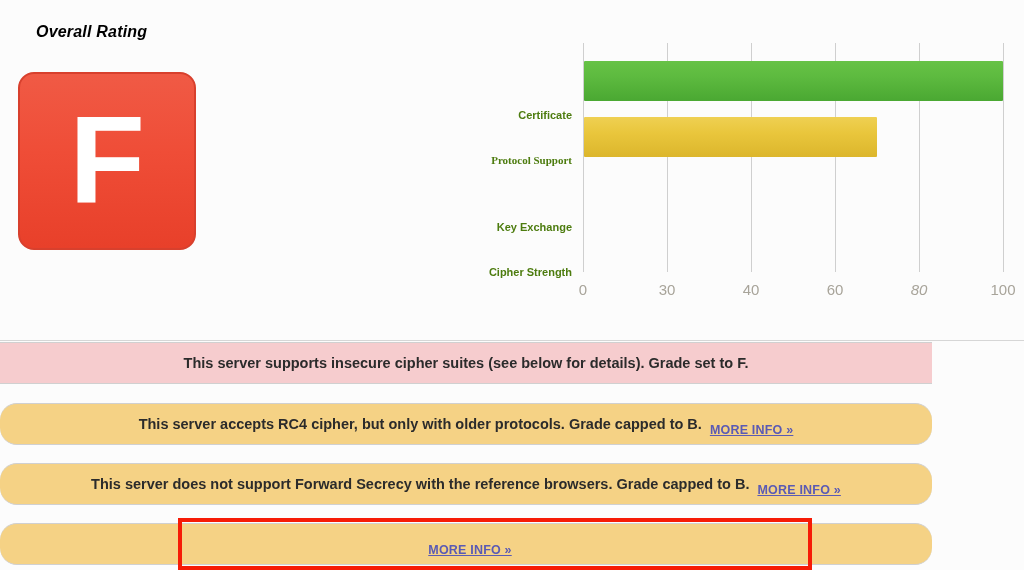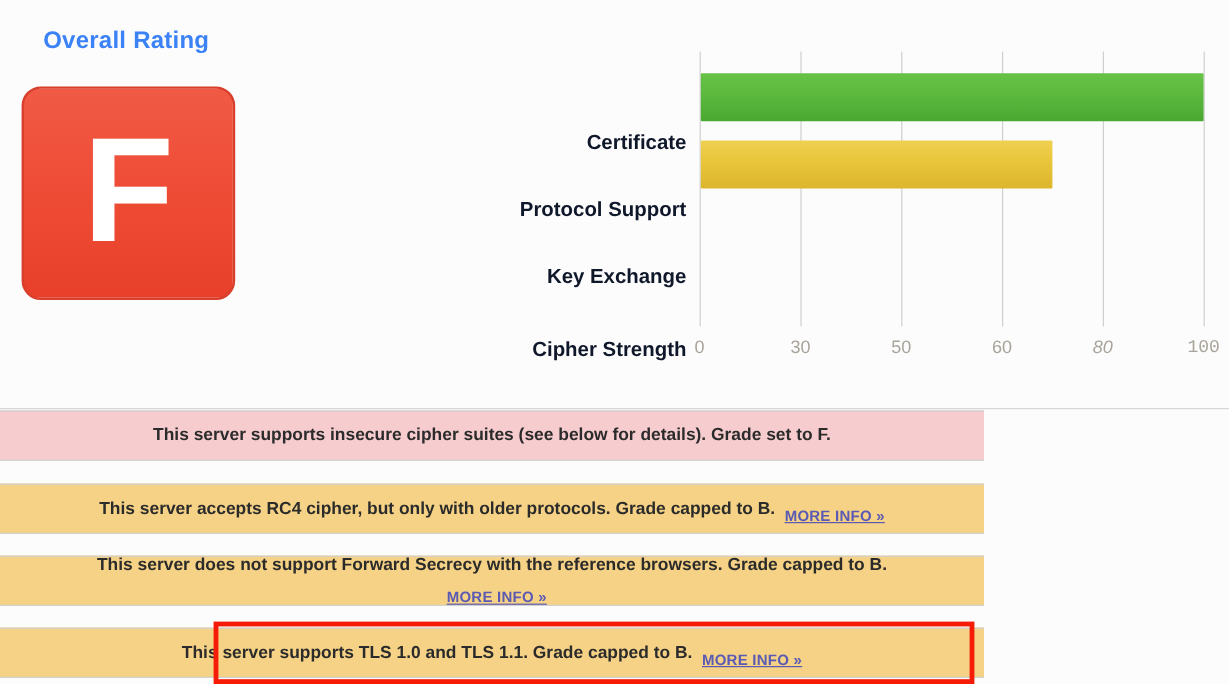--- a/index.html
+++ b/index.html
@@ -23,25 +23,26 @@
     height: 341px;
     background: #fcfcfc;
     border-bottom: 1px solid #d6d6d6;
     box-sizing: border-box;
   }
 
   #rating-title {
     position: absolute;
     left: 36px;
     top: 23px;
-    font-size: 20px;
-    font-weight: bold;
-    color: #3b82f6;
+    font-size: 16px;
+    font-weight: bold;
+    color: #000000;
     letter-spacing: .2px;
     white-space: nowrap;
+    font-style: italic;
   }
 
   #grade-box {
     position: absolute;
     left: 18px;
     top: 72px;
     width: 178px;
     height: 178px;
     border-radius: 16px;
     background: linear-gradient(180deg, #f05a45 0%, #ef4d37 45%, #e8402a 100%);
@@ -64,23 +65,23 @@
   #chart {
     position: absolute;
     left: 420px;
     top: 38px;
     width: 600px;
     height: 265px;
   }
   .cat-label {
     position: absolute;
     right: 448px;
-    font-size: 17px;
-    font-weight: bold;
-    color: #0f172a;
+    font-size: 11px;
+    font-weight: bold;
+    color: #4d7c0f;
     white-space: nowrap;
     text-align: right;
   }
   #plot {
     position: absolute;
     left: 163px;
     top: 5px;
     width: 420px;
     height: 229px;
   }
@@ -105,31 +106,31 @@
     font-size: 15px;
     color: #a8a49a;
     transform: translateX(-50%);
     white-space: nowrap;
   }
 
   
   .warn-row {
     position: absolute;
     left: 0;
-    width: 820px;
+    width: 932px;
     height: 42px;
     box-sizing: border-box;
     border-top: 1px solid #d0d0d0;
     border-bottom: 1px solid #d0d0d0;
     display: flex;
     align-items: center;
     justify-content: center;
   }
   .warn-row.pink  { background: #f6ccce; }
-  .warn-row.amber { background: #f5d285; }
+  .warn-row.amber { background: #f5d285; border-radius: 17px; }
 
   .warn-text {
     font-size: 14.5px;
     font-weight: bold;
     color: #2b2b2b;
     white-space: nowrap;
   }
   .more-info {
     font-size: 12.5px;
     font-weight: bold;
@@ -160,57 +161,56 @@
 
   <div id="rating-title">Overall Rating</div>
 
   <div id="grade-box">
     <span id="grade-letter">F</span>
   </div>
 
   <div id="chart">
 
     <div class="cat-label" style="top:71px;">Certificate</div>
-    <div class="cat-label" style="top:127px;">Protocol Support</div>
+    <div class="cat-label" style="top:116px;font-family:Liberation Serif, serif;">Protocol Support</div>
     <div class="cat-label" style="top:183px;">Key Exchange</div>
-    <div class="cat-label" style="top:244px;">Cipher Strength</div>
+    <div class="cat-label" style="top:228px;">Cipher Strength</div>
 
     <div id="plot">
       <div class="gridline" style="left:0px;"></div>
       <div class="gridline" style="left:84px;"></div>
       <div class="gridline" style="left:168px;"></div>
       <div class="gridline" style="left:252px;"></div>
       <div class="gridline" style="left:336px;"></div>
       <div class="gridline" style="left:420px;"></div>
 
       <div class="bar green" style="left:1px; top:18px;  width:419px;"></div>
       <div class="bar yellow" style="left:1px; top:74px;  width:293px;"></div>
 
       <div class="tick-label" style="left:0px;">0</div>
       <div class="tick-label" style="left:84px;">30</div>
-      <div class="tick-label" style="left:168px;">50</div>
+      <div class="tick-label" style="left:168px;">40</div>
       <div class="tick-label" style="left:252px;text-align:right;">60</div>
       <div class="tick-label" style="left:336px;font-style:italic;">80</div>
-      <div class="tick-label" style="left:420px;font-family:Liberation Mono, monospace;">100</div>
+      <div class="tick-label" style="left:420px;">100</div>
     </div>
   </div>
 </div>
 
 <div class="warn-row pink" style="top:342px;">
   <span class="warn-text">This server supports insecure cipher suites (see below for details). Grade set to F.</span>
 </div>
 
 <div class="warn-row amber" style="top:403px;">
   <span class="warn-text">This server accepts RC4 cipher, but only with older protocols. Grade capped to B.</span>
   <span class="more-info">MORE INFO »</span>
 </div>
 
-<div class="warn-row amber" style="top:463px;flex-direction:column;">
+<div class="warn-row amber" style="top:463px;">
   <span class="warn-text">This server does not support Forward Secrecy with the reference browsers. Grade capped to B.</span>
   <span class="more-info">MORE INFO »</span>
 </div>
 
 <div class="warn-row amber" style="top:523px;">
-  <span class="warn-text">This server supports TLS 1.0 and TLS 1.1. Grade capped to B.</span>
   <span class="more-info">MORE INFO »</span>
 </div>
 
 <div id="annotation-box"></div>
 
 </body></html>

